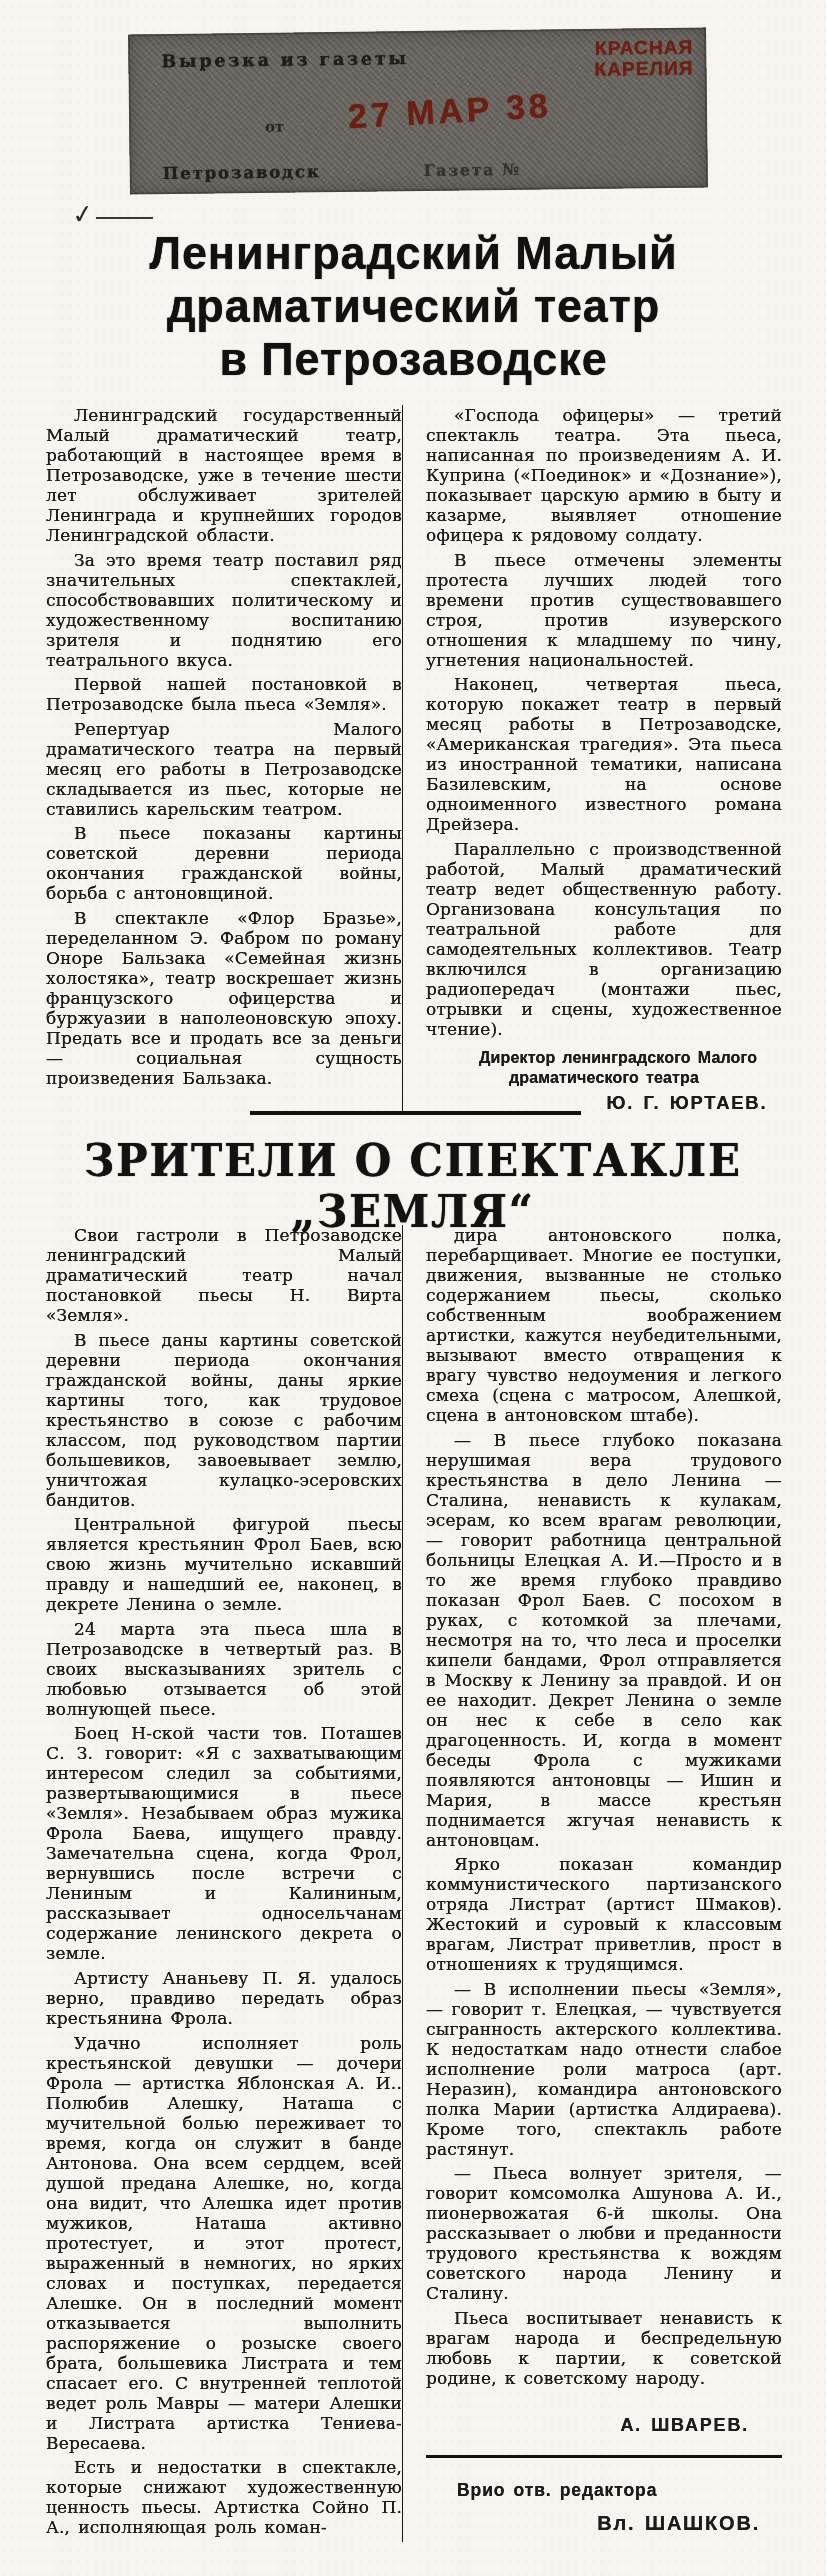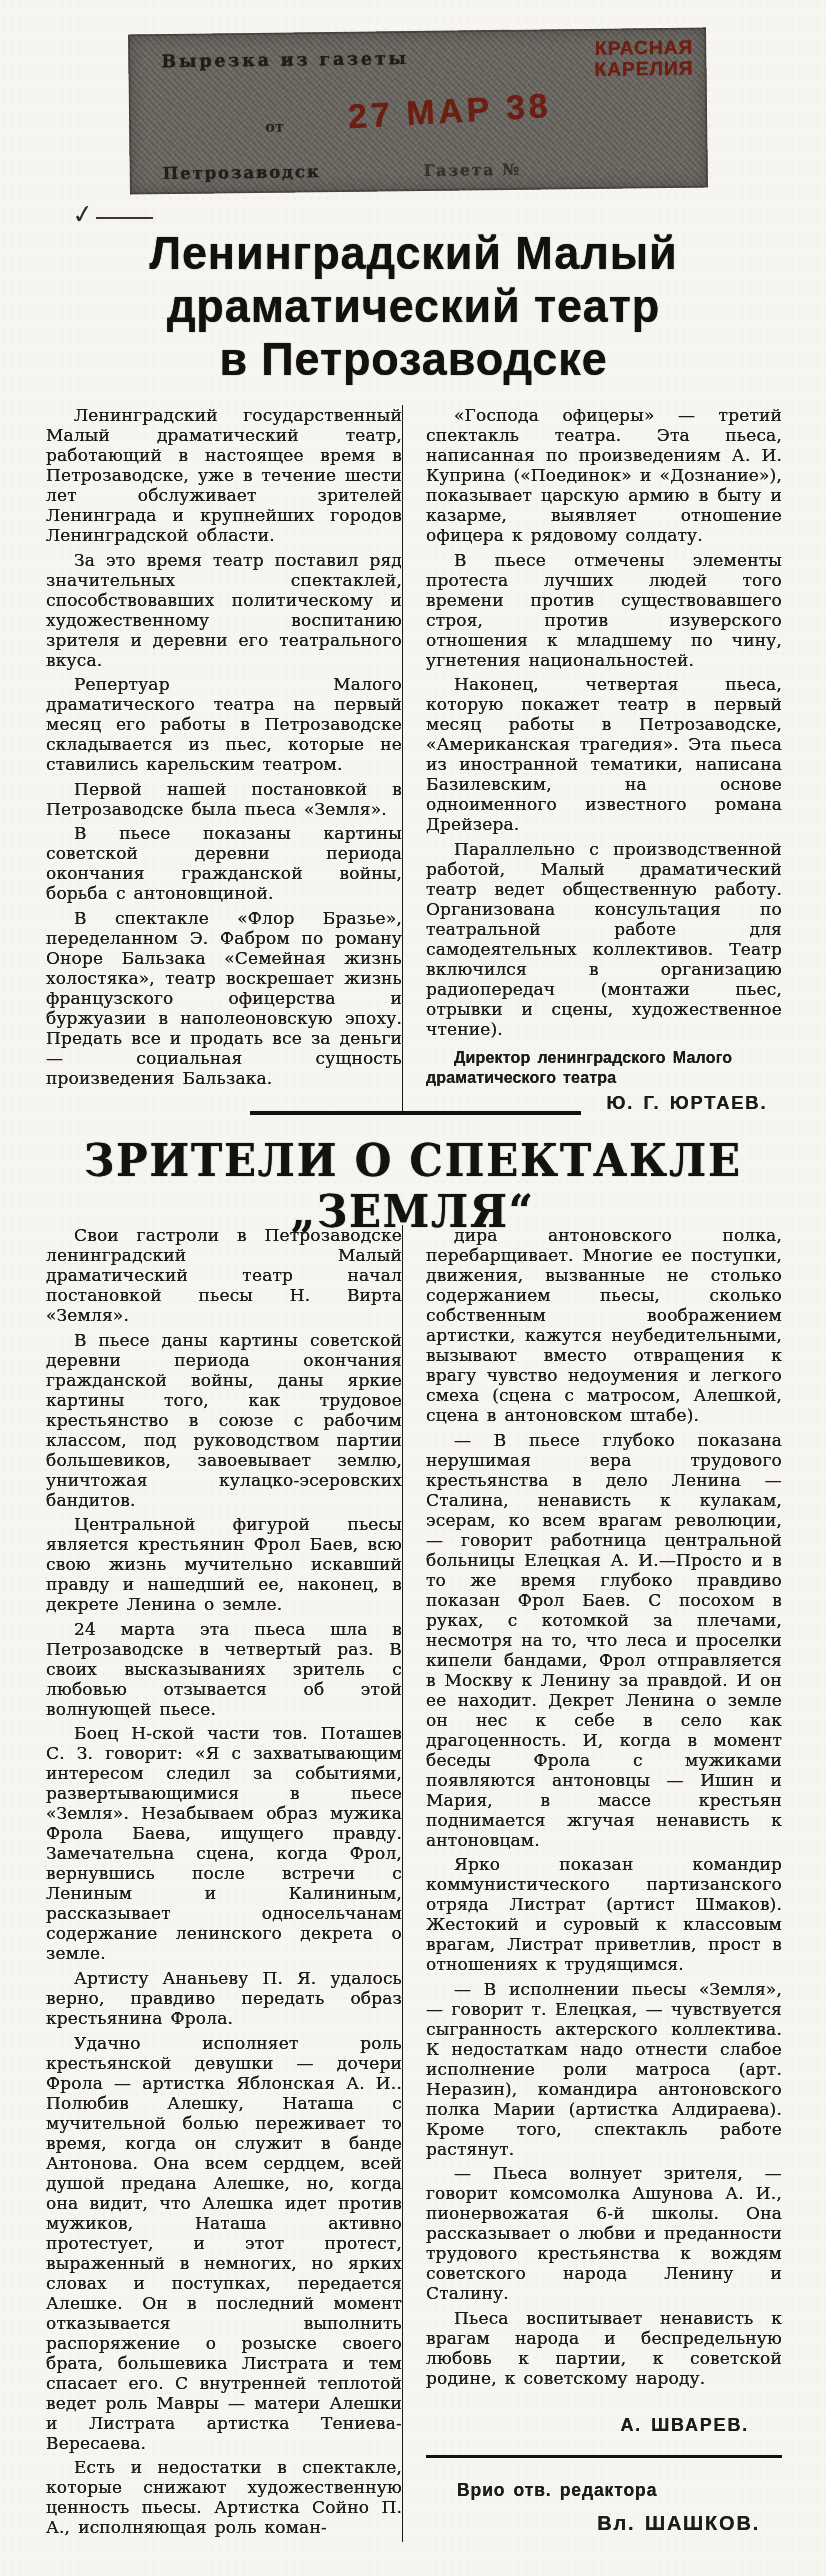--- a/index.html
+++ b/index.html
@@ -50,21 +50,21 @@
   
   .article-body{position:absolute;left:46px;width:736px;display:flex;}
   .col{width:361px;text-align:justify;font-size:17px;line-height:20px;
     letter-spacing:.01em;word-spacing:.14em;color:#1d1c1a;text-shadow:0 0 0.4px #1d1c1a;}
   .col p{margin:0 0 4.6px 0;text-indent:28px;}
   .col-right{border-left:1.8px solid #191816;padding-left:23px;width:361px;}
   .art1{top:405px;}
   .art2{top:1225px;}
 
   .sig-role{font-family:"Liberation Sans",sans-serif;font-weight:bold;font-size:16px;
-    line-height:20px;margin-top:9.2px;text-indent:28px;text-align:left;}
+    line-height:20px;margin-top:9.2px;text-indent:28px;text-align:center;}
   .sig-name{font-family:"Liberation Sans",sans-serif;font-weight:bold;font-size:18.4px;
     text-align:right;margin-top:5.5px;padding-right:14.7px;letter-spacing:1.8px;}
 
   
   .mid-rule{position:absolute;left:250px;top:1111px;width:331px;border-top:4.6px solid #131210;}
   .headline2{position:absolute;left:18.4px;top:1137px;width:789px;text-align:center;
     font-family:"DejaVu Serif",serif;font-weight:bold;font-size:42px;letter-spacing:1.8px;
     color:#131210;text-shadow:0 0 0.9px #131210;transform:scaleY(1.05);}
 
   
@@ -97,23 +97,23 @@
 
   <div class="headline1">
       <div>Ленинградский Малый</div>
       <div>драматический театр</div>
       <div>в Петрозаводске</div>
     </div>
 
   <div class="article-body art1">
     <div class="col">
         <p>Ленинградский государственный Малый драматический театр, работающий в настоящее время в Петрозаводске, уже в течение шести лет обслуживает зрителей Ленинграда и крупнейших городов Ленинградской области.</p>
-        <p>За это время театр поставил ряд значительных спектаклей, способствовавших политическому и художественному воспитанию зрителя и деревни его театрального вкуса.</p>
+        <p>За это время театр поставил ряд значительных спектаклей, способствовавших политическому и художественному воспитанию зрителя и поднятию его театрального вкуса.</p>
+        <p>Первой нашей постановкой в Петрозаводске была пьеса «Земля».</p>
         <p>Репертуар Малого драматического театра на первый месяц его работы в Петрозаводске складывается из пьес, которые не ставились карельским театром.</p>
-        <p>Первой нашей постановкой в Петрозаводске была пьеса «Земля».</p>
         <p>В пьесе показаны картины советской деревни периода окончания гражданской войны, борьба с антоновщиной.</p>
         <p>В спектакле «Флор Бразье», переделанном Э. Фабром по роману Оноре Бальзака «Семейная жизнь холостяка», театр воскрешает жизнь французского офицерства и буржуазии в наполеоновскую эпоху. Предать все и продать все за деньги — социальная сущность произведения Бальзака.</p>
       </div>
     <div class="col col-right">
       <div>
           <p>«Господа офицеры» — третий спектакль театра. Эта пьеса, написанная по произведениям А. И. Куприна («Поединок» и «Дознание»), показывает царскую армию в быту и казарме, выявляет отношение офицера к рядовому солдату.</p>
           <p>В пьесе отмечены элементы протеста лучших людей того времени против существовавшего строя, против изуверского отношения к младшему по чину, угнетения национальностей.</p>
           <p>Наконец, четвертая пьеса, которую покажет театр в первый месяц работы в Петрозаводске, «Американская трагедия». Эта пьеса из иностранной тематики, написана Базилевским, на основе одноименного известного романа Дрейзера.</p>
           <p>Параллельно с производственной работой, Малый драматический театр ведет общественную работу. Организована консультация по театральной работе для самодеятельных коллективов. Театр включился в организацию радиопередач (монтажи пьес, отрывки и сцены, художественное чтение).</p>
         </div>

